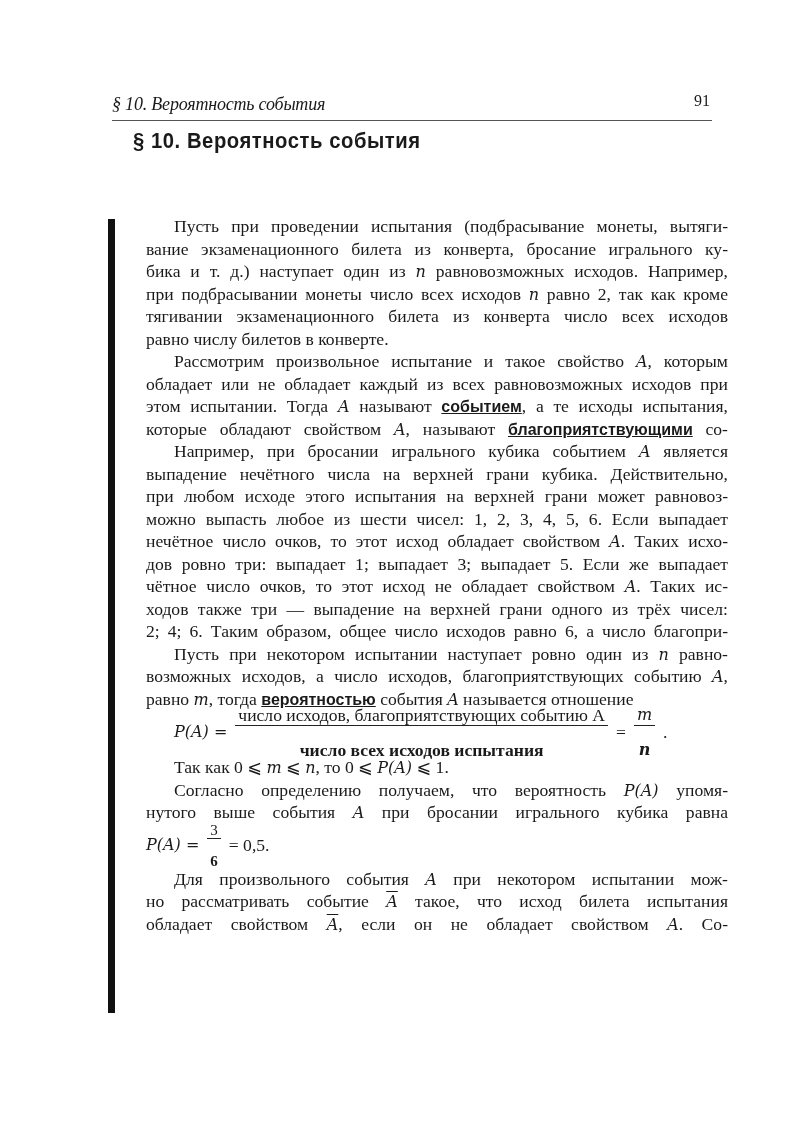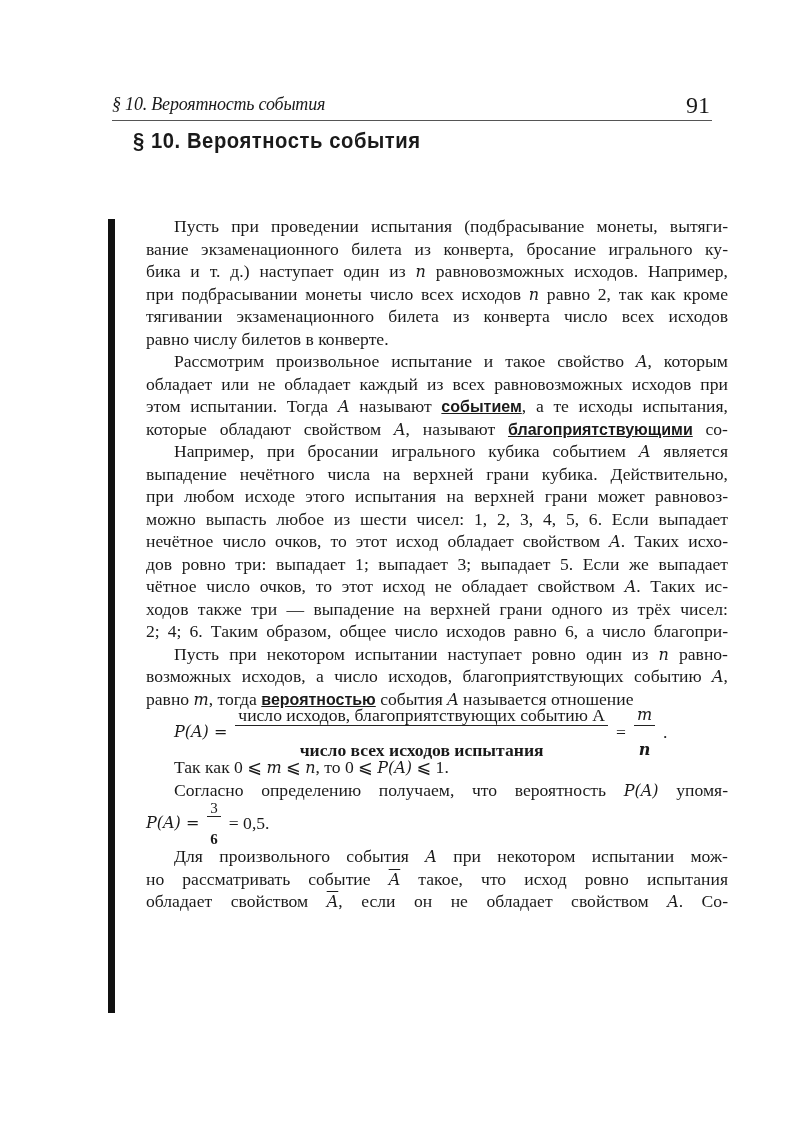--- a/index.html
+++ b/index.html
@@ -1,21 +1,21 @@
 <!DOCTYPE html>
 <html><head>
 <meta charset="utf-8">
 <style>
   html, body { margin: 0; padding: 0; background: #ffffff; }
   body { width: 800px; height: 1130px; position: relative; overflow: hidden;
          font-family: "Liberation Serif", "DejaVu Serif", serif; color: #1a1a1a; }
   .running-head { position: absolute; left: 112px; top: 94px; width: 600px; height: 26px;
                   border-bottom: 1.5px solid #555; }
   .running-title { position: absolute; left: 0; top: 0; font-style: italic; font-size: 18px; letter-spacing: -0.2px; }
-  .page-number { position: absolute; right: 2px; top: -2px; font-size: 24px; }
+  .page-number { position: absolute; right: 2px; top: -2px; font-size: 16px; }
   .section-title { position: absolute; left: 133px; top: 128px; font-size: 22px; font-weight: bold;
                    font-family: "Liberation Sans", "DejaVu Sans", sans-serif; letter-spacing: 0.6px; transform: scaleX(0.92); transform-origin: left; }
   .margin-bar { position: absolute; left: 108px; top: 219px; width: 7px; height: 794px; background: #111; }
   .body-text { position: absolute; left: 146px; top: 215px; width: 582px; font-size: 17.6px; line-height: 22.5px; }
   .line { display: block; white-space: nowrap; text-align: justify; text-align-last: justify; height: 22.5px; }
   .line.last { text-align-last: left; }
   .indent { padding-left: 28px; }
   .m { font-style: italic; font-family: "DejaVu Serif", serif; font-size: 16px; }
   b { font-family: "Liberation Sans", "DejaVu Sans", sans-serif; font-weight: bold; font-size: 16px; text-decoration: underline; }
   .formula { display: flex; align-items: center; height: 44px; padding-left: 28px; margin: 0 0 2px 0; }
@@ -85,28 +85,29 @@
       <span class="num m">m</span>
       <span class="den m">n</span>
     </span>
     <span>.</span>
   </div>
 
   <span class="line last indent"><span>Так как 0 ⩽ </span><span class="m">m</span><span> ⩽ </span><span class="m">n</span><span>, то 0 ⩽ </span><span class="m">P(A)</span><span> ⩽ 1.</span></span>
 
   <div>
     <span class="line indent"><span>Согласно определению получаем, что вероятность </span><span class="m">P(A)</span><span> упомя-</span></span>
+    <span class="line"><span>нутого выше события </span><span class="m">A</span><span> при бросании игрального кубика равна</span></span>
     <div class="formula2">
       <span class="m">P(A) =</span>
       <span class="frac small-frac">
         <span class="num">3</span>
         <span class="den">6</span>
       </span>
       <span>= 0,5.</span>
     </div>
   </div>
 
   <div>
     <span class="line indent"><span>Для произвольного события </span><span class="m">A</span><span> при некотором испытании мож-</span></span>
-    <span class="line"><span>но рассматривать событие </span><span class="m overline">A</span><span> такое, что исход ровно испытания</span></span>
+    <span class="line"><span>но рассматривать событие </span><span class="m overline">A</span><span> такое, что исход билета испытания</span></span>
     <span class="line"><span>обладает свойством </span><span class="m overline">A</span><span>, если он не обладает свойством </span><span class="m">A</span><span>. Со-</span></span>
   </div>
 </div>
 
 </body></html>

